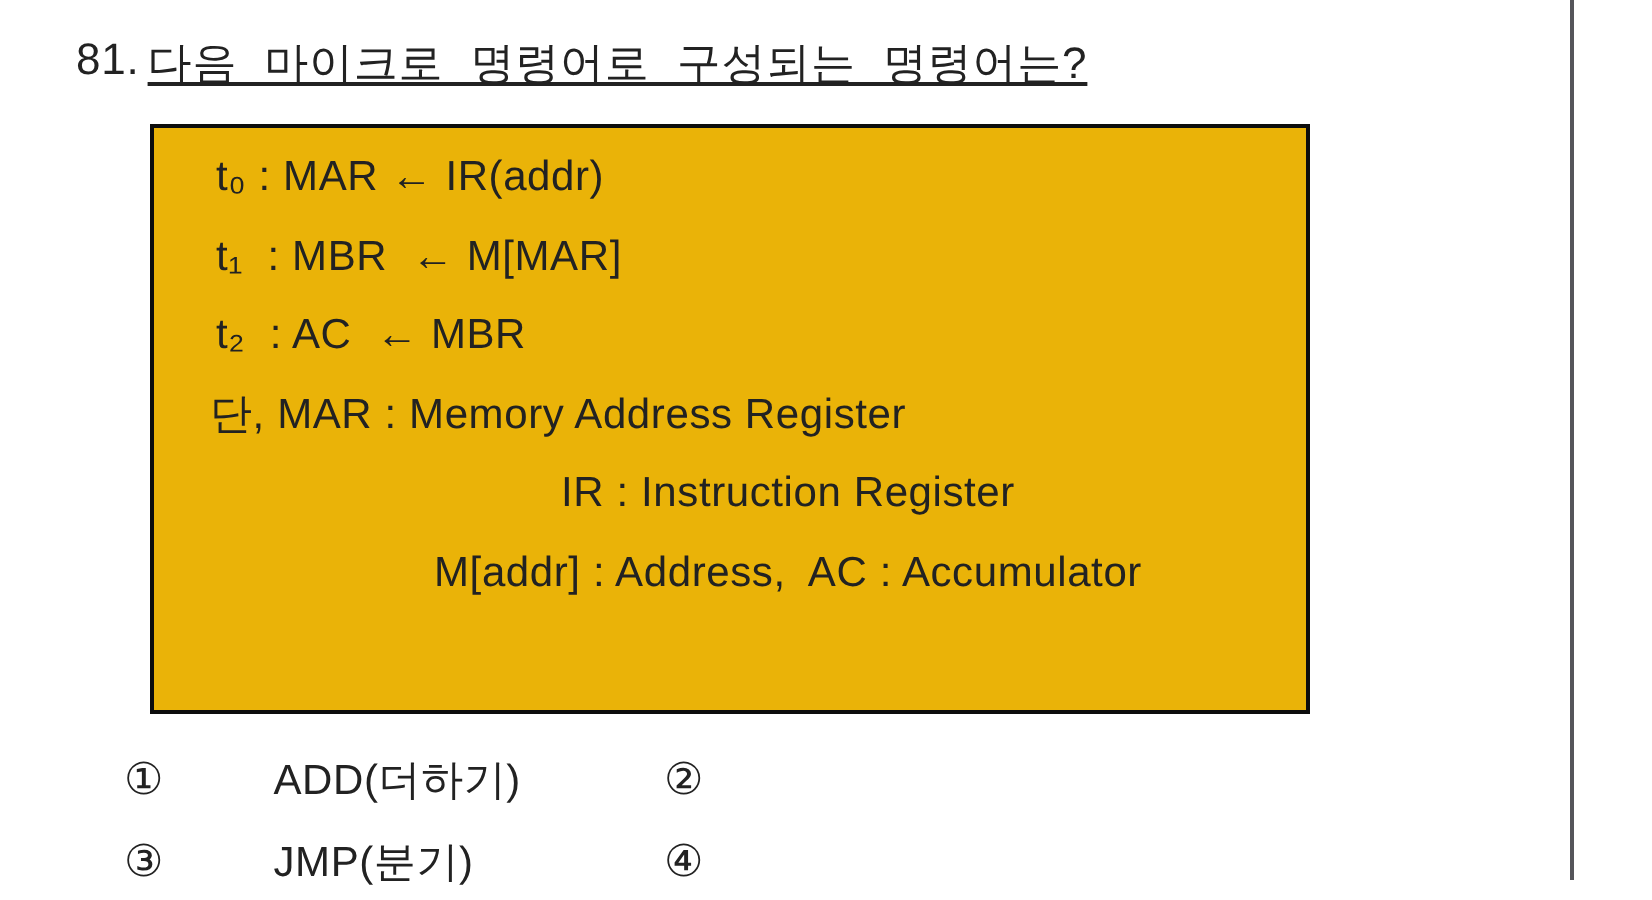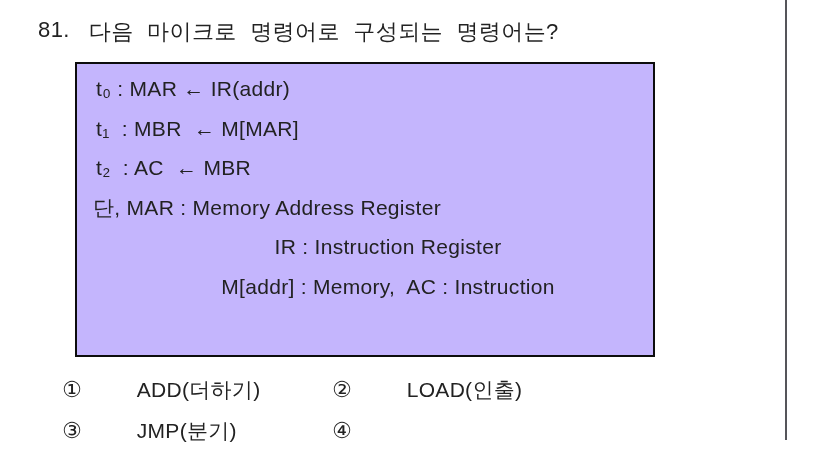--- a/index.html
+++ b/index.html
@@ -22,32 +22,33 @@
   }
   .question-line {
     position: absolute;
     left: 38px;
     top: 17px;
     font-size: 22px;
     letter-spacing: 0.4px;
     white-space: pre;
     display: flex;
   }
-  .question-line .q-num { margin-right: 19px; }
-  .question-line .q-text { word-spacing: 7px; }
+  .question-line .q-num { margin-right: 4px; }
+  .question-line .q-text { word-spacing: 7px; text-decoration: underline; }
   .code-box {
     position: absolute;
     left: 75px;
     top: 62px;
     width: 580px;
     height: 295px;
     border: 2px solid #0d0d0d;
     box-sizing: border-box;
     padding-top: 5px;
-    background: #c4b5fd;
+    background: #eab308;
+    padding-left: 12px;
   }
   .code-line {
     height: 39.5px;
     line-height: 39.5px;
     font-size: 21px;
     letter-spacing: 0.3px;
     white-space: pre;
   }
   .l-micro  { padding-left: 19px; }
   .l-note   { padding-left: 16px; }
@@ -84,31 +85,30 @@
     <span class="q-num">81.</span>
     <span class="q-text">다음 마이크로 명령어로 구성되는 명령어는?</span>
   </div>
 
   <div class="code-box">
     <div class="code-line l-micro">t₀ : MAR ← IR(addr)</div>
     <div class="code-line l-micro">t₁  : MBR  ← M[MAR]</div>
     <div class="code-line l-micro">t₂  : AC  ← MBR</div>
     <div class="code-line l-note">단, MAR : Memory Address Register</div>
     <div class="code-line l-legend">IR : Instruction Register</div>
-    <div class="code-line l-legend">M[addr] : Memory,  AC : Instruction</div>
+    <div class="code-line l-legend">M[addr] : Address,  AC : Accumulator</div>
   </div>
 
   <div class="choices">
     <div class="choice">
       <span class="marker">①</span>
       <span class="label">ADD(더하기)</span>
     </div>
     <div class="choice">
       <span class="marker">②</span>
-      <span class="label">LOAD(인출)</span>
     </div>
     <div class="choice">
       <span class="marker">③</span>
       <span class="label">JMP(분기)</span>
     </div>
     <div class="choice">
       <span class="marker">④</span>
     </div>
   </div>
 

